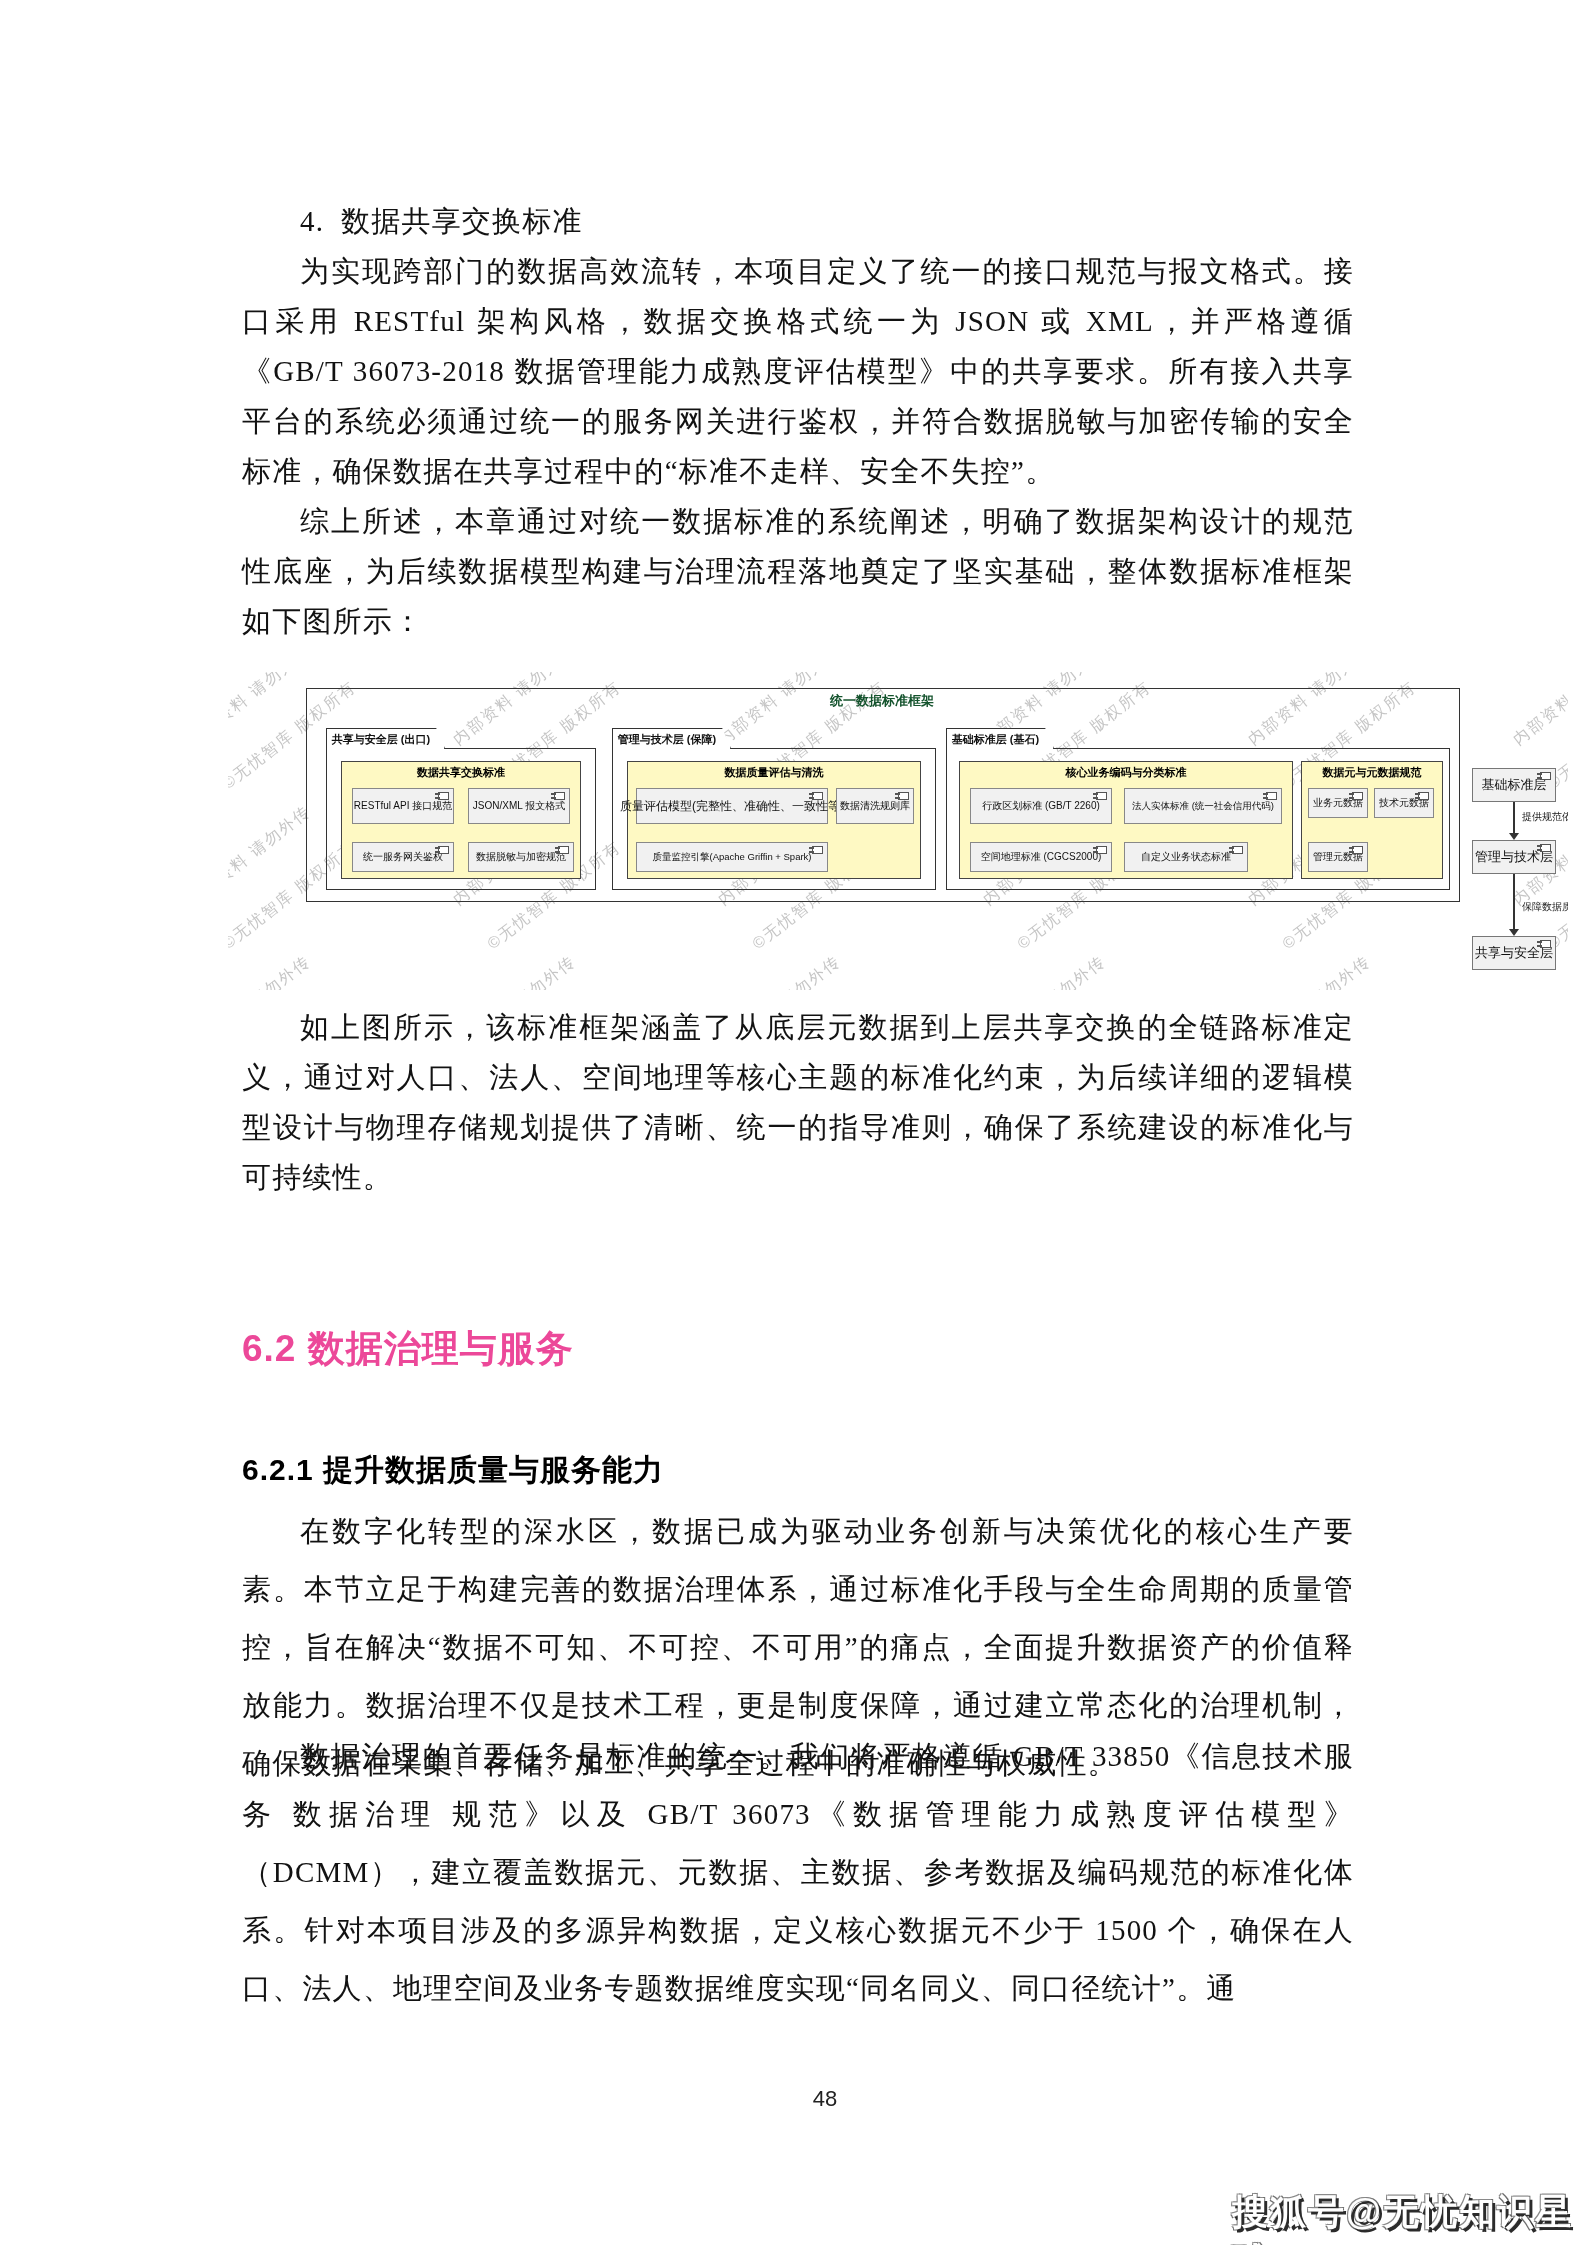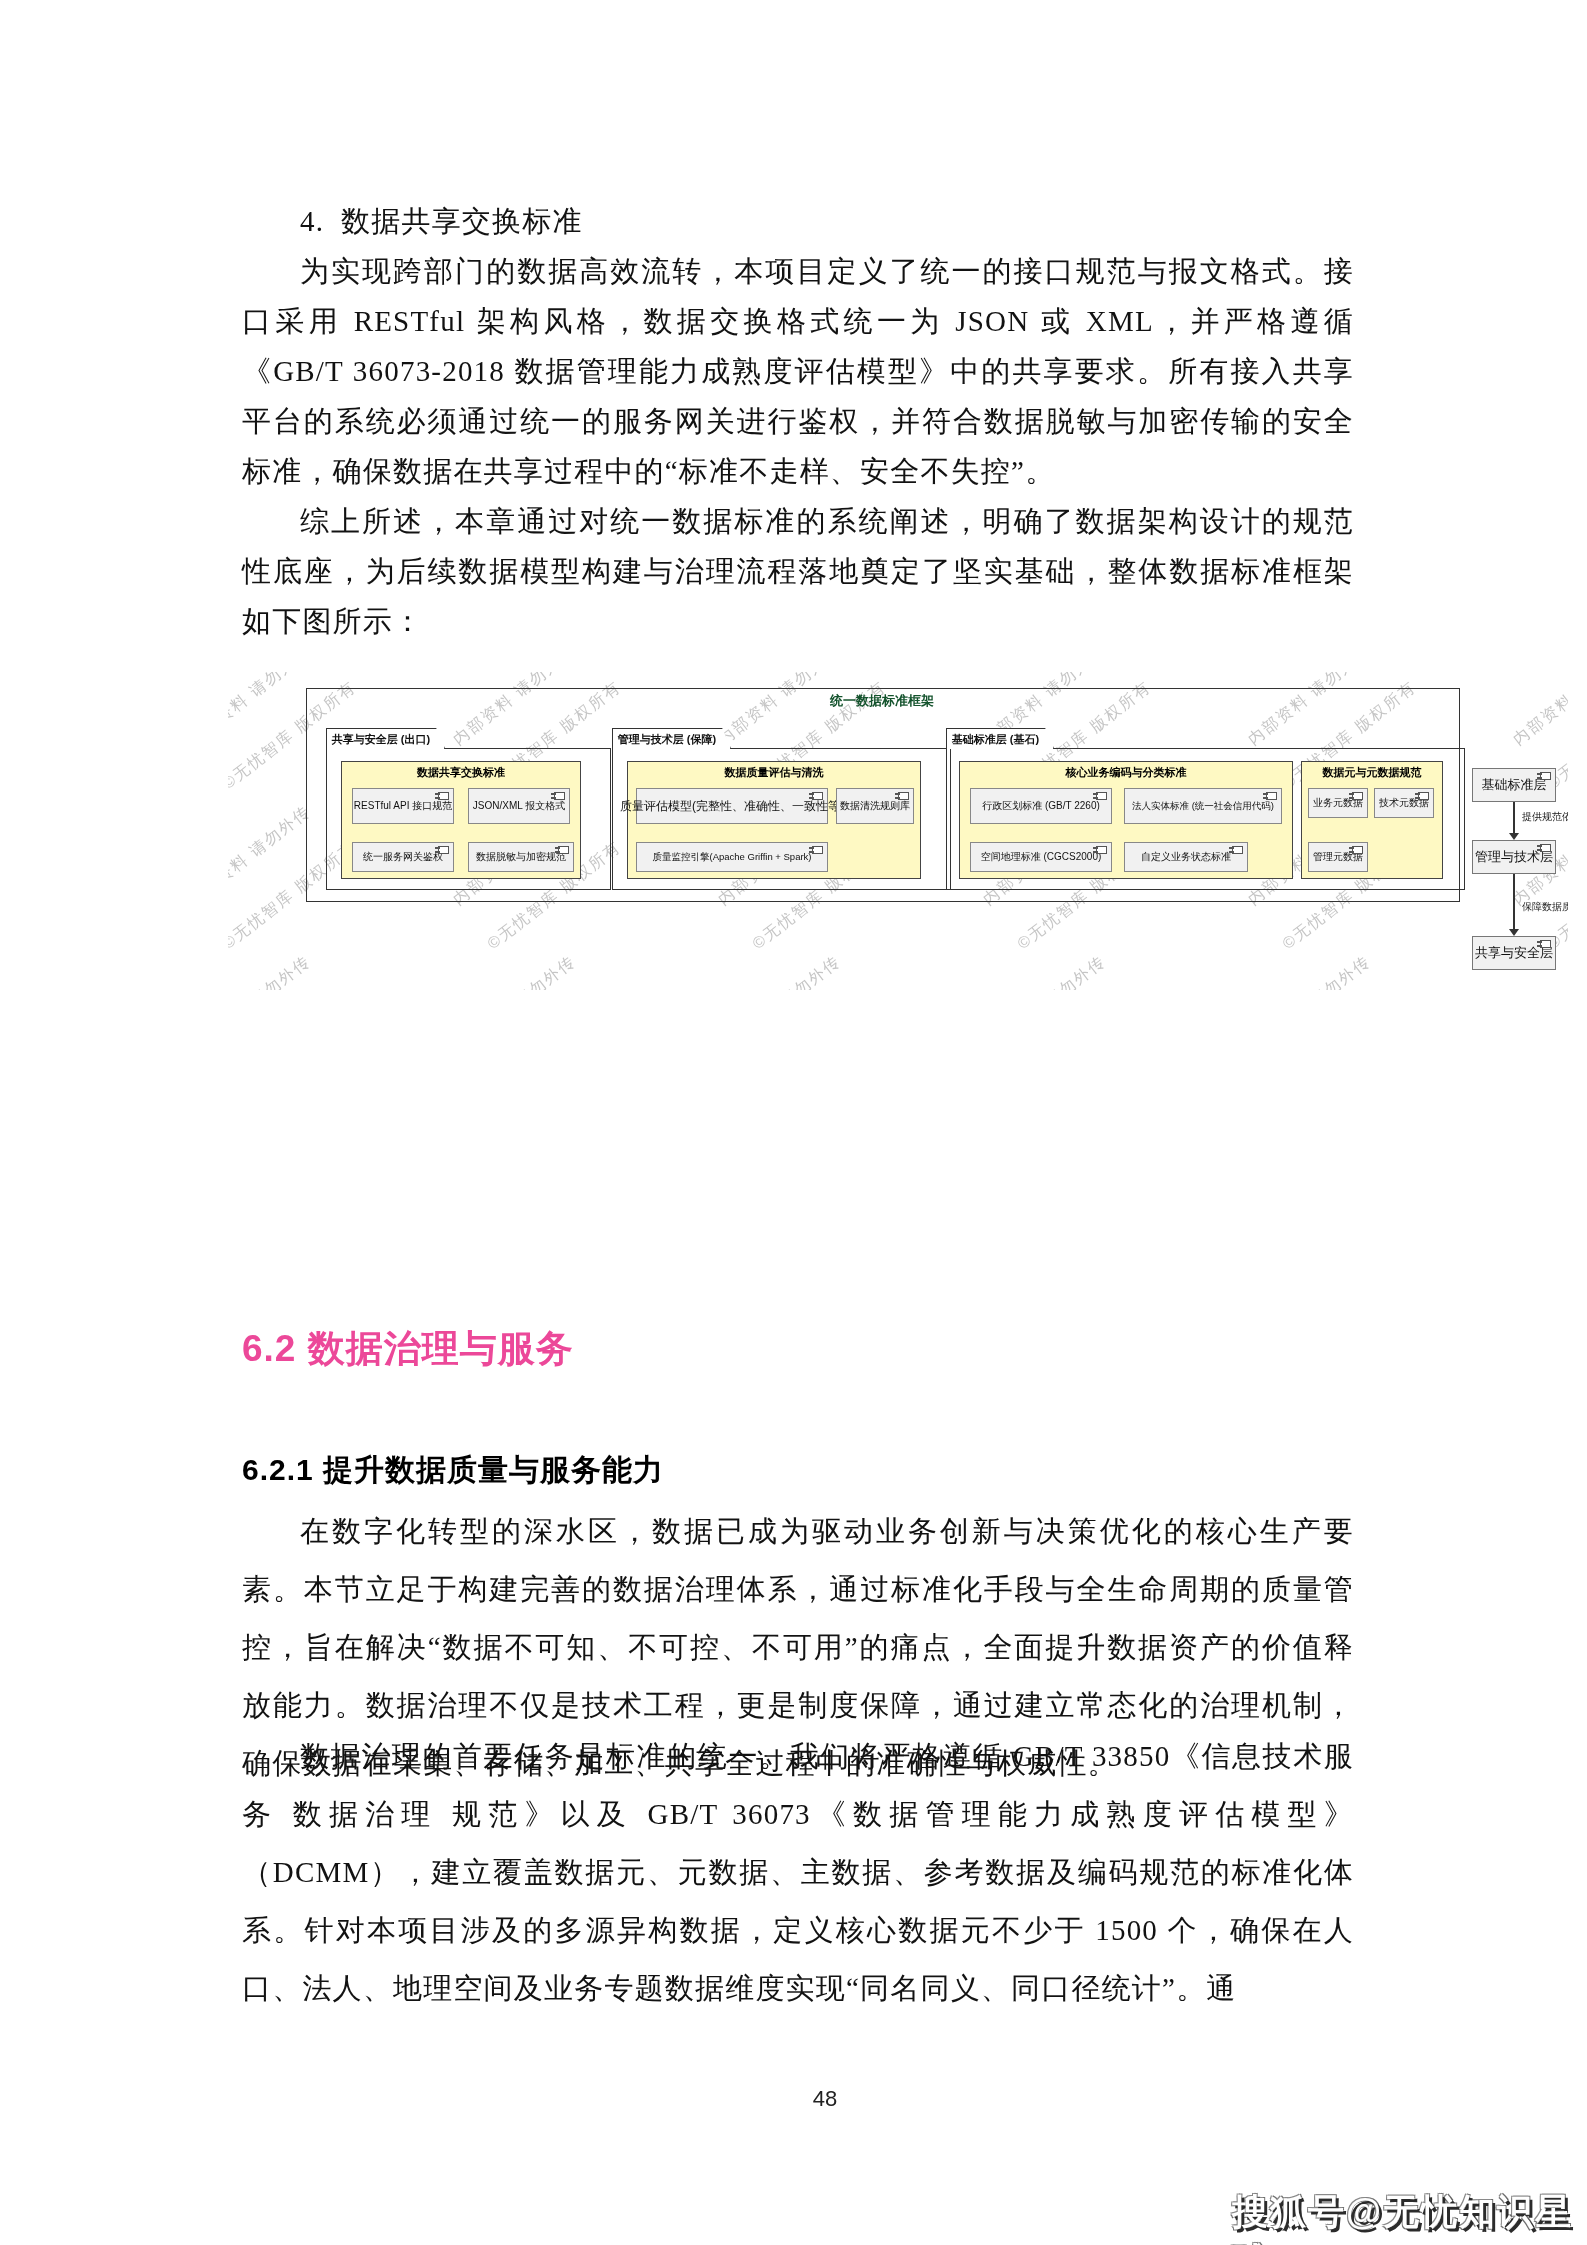--- a/index.html
+++ b/index.html
@@ -67,21 +67,21 @@
   .outer-frame{
     position:absolute;left:78px;top:16px;width:1152px;height:212px;
     border:1.5px solid #333;background:transparent;z-index:1;
   }
   .diagram-title{
     position:absolute;left:78px;top:20px;width:1152px;
     text-align:center;font-size:13px;font-weight:bold;color:#14532d;z-index:2;
   }
   .group{
     position:absolute;top:76px;height:140px;
-    border:1.2px solid #333;background:rgba(255,255,255,0.0);z-index:2;padding-left:15px;
+    border:1.2px solid #333;background:rgba(255,255,255,0.0);z-index:2;
   }
   .group-tab{
     position:absolute;top:-21px;left:-1.2px;height:20px;
     border:1.2px solid #333;border-bottom:none;
     background:#fff;padding:0 14px 0 5px;
     font-size:11px;font-weight:bold;line-height:20px;white-space:nowrap;
     clip-path:polygon(0 0, calc(100% - 9px) 0, 100% 100%, 0 100%);
   }
   .panel{
     position:absolute;border:1px solid #444;background:#fef9c3;
@@ -308,20 +308,21 @@
     <div class="arrow-line" style="top:202px;height:58px;"></div>
     <div class="arrow-head" style="top:257px;"></div>
     <div class="edge-label" style="top:228px;">保障数据质量与合规</div>
 
     <div class="flow-node" style="top:264px;">
       <span>共享与安全层</span>
       <span class="comp-icon"></span>
     </div>
   </div>
 
+  <div class="bodytext pitch50 indent" style="top:1002px;">如上图所示，该标准框架涵盖了从底层元数据到上层共享交换的全链路标准定义，通过对人口、法人、空间地理等核心主题的标准化约束，为后续详细的逻辑模型设计与物理存储规划提供了清晰、统一的指导准则，确保了系统建设的标准化与可持续性。</div>
 
   <div class="h2" style="top:1296px;">6.2 数据治理与服务</div>
   <div class="h3" style="top:1450px;">6.2.1 提升数据质量与服务能力</div>
 
   <div class="bodytext pitch45 indent" style="top:1502px;">在数字化转型的深水区，数据已成为驱动业务创新与决策优化的核心生产要素。本节立足于构建完善的数据治理体系，通过标准化手段与全生命周期的质量管控，旨在解决“数据不可知、不可控、不可用”的痛点，全面提升数据资产的价值释放能力。数据治理不仅是技术工程，更是制度保障，通过建立常态化的治理机制，确保数据在采集、存储、加工、共享全过程中的准确性与权威性。</div>
 
   <div class="bodytext pitch45 indent" style="top:1727px;">数据治理的首要任务是标准的统一。我们将严格遵循 GB/T 33850《信息技术服务 数据治理 规范》以及 GB/T 36073《数据管理能力成熟度评估模型》（DCMM），建立覆盖数据元、元数据、主数据、参考数据及编码规范的标准化体系。针对本项目涉及的多源异构数据，定义核心数据元不少于 1500 个，确保在人口、法人、地理空间及业务专题数据维度实现“同名同义、同口径统计”。通</div>
 
   <div class="pagenum">48</div>
   <div class="corner-watermark">搜狐号@无忧知识星球</div>

